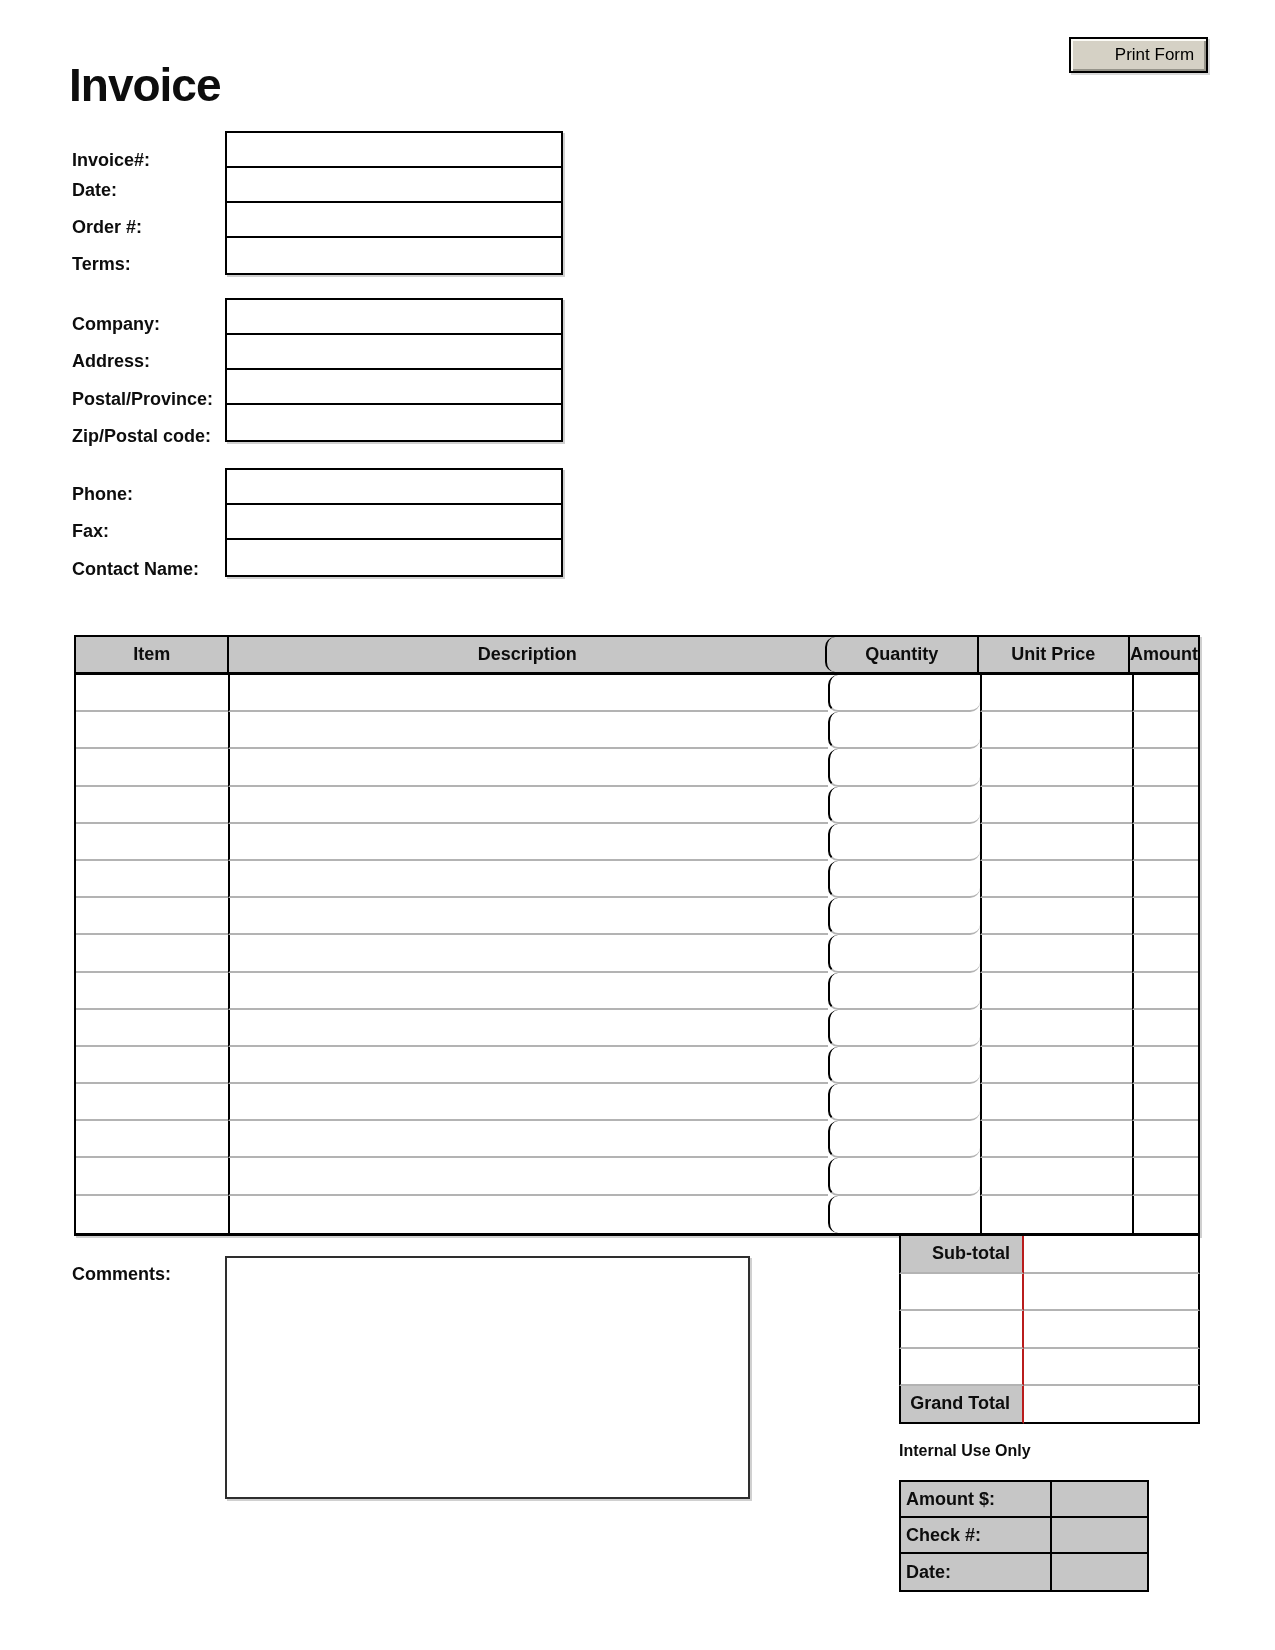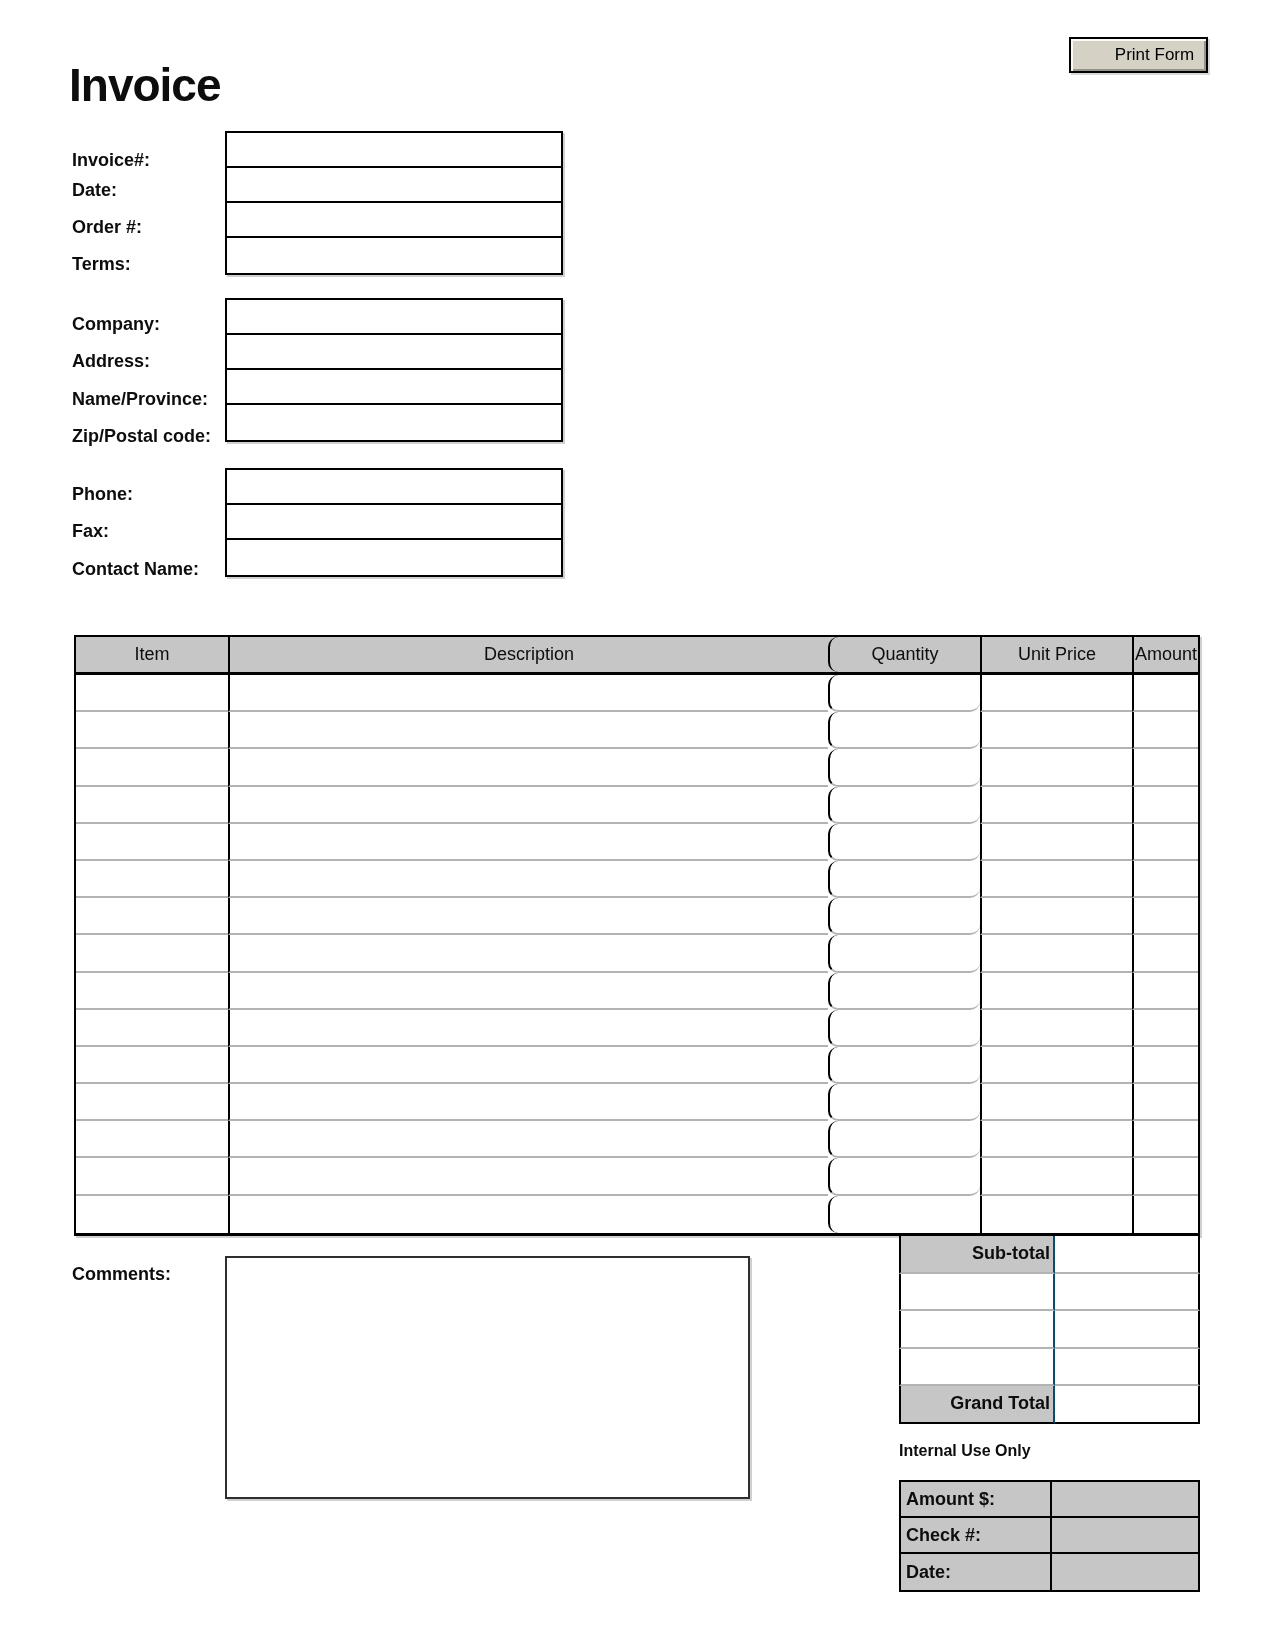--- a/index.html
+++ b/index.html
@@ -54,41 +54,41 @@
 
   
   .items-table{
     position:absolute;left:74px;top:635px;width:1126px;
     border:2px solid #000;border-bottom-width:3px;background:#fff;
     box-shadow:2px 2px 0 #d0d0d0;
   }
   .thead{display:flex;height:38px;border-bottom:3px solid #000;background:var(--shade);}
   .thcell{
     display:flex;align-items:center;justify-content:center;
-    font-size:18px;font-weight:normal;color:#0d0d0d;
+    font-size:18px;font-weight:bold;color:#0d0d0d;
   }
   .tbody{width:100%;}
   .trow{display:flex;height:37.2px;}
   .tcell{border-bottom:2px solid var(--divider);font-size:15px;padding:2px 5px;}
   .trow:last-child .tcell{border-bottom:none;}
   .c0{width:152px;}
   .c1{width:600px;}
   .c2{width:152px;border-radius:10px;}
   .c3{width:152px;}
   .c4{flex:1;text-align:right;}
   .thcell.c1,.thcell.c2,.thcell.c3,.thcell.c4,
   .tcell.c1,.tcell.c2,.tcell.c3,.tcell.c4{border-left:2px solid #000;}
 
   
   .totals{position:absolute;left:899px;top:1236px;width:301px;}
   .totrow{display:flex;height:37.5px;}
   .totlabel{
-    width:156px;background:#fff;
-    border-left:2px solid #000;border-right:2px solid #0c4a6e;border-bottom:2px solid var(--divider);
-    display:flex;align-items:center;justify-content:flex-end;padding-right:3px;
+    width:125px;background:#fff;
+    border-left:2px solid #000;border-right:2px solid #b91c1c;border-bottom:2px solid var(--divider);
+    display:flex;align-items:center;justify-content:flex-end;padding-right:12px;
     font-size:18px;font-weight:bold;white-space:nowrap;color:#0d0d0d;
   }
   .totlabel.shaded{background:var(--shade);}
   .totval{
     flex:1;background:#fff;border-right:2px solid #000;border-bottom:2px solid var(--divider);
     font-size:15px;padding:2px 5px;
   }
   .totrow:last-child .totlabel,
   .totrow:last-child .totval{border-bottom:2px solid #000;}
 
@@ -99,21 +99,21 @@
     box-shadow:2px 2px 0 #d0d0d0;
     font-size:15px;padding:6px;
   }
 
   
   .internal-heading{
     position:absolute;left:899px;top:1442px;
     font-size:16px;font-weight:bold;color:#0d0d0d;white-space:nowrap;
   }
   .internal-table{
-    position:absolute;left:899px;top:1480px;width:301px;
+    position:absolute;left:899px;top:1480px;width:250px;
     border:2px solid #000;background:var(--shade);
   }
   .irow{display:flex;height:36px;border-bottom:2px solid #000;}
   .irow:last-child{border-bottom:none;}
   .ilabel{
     width:151px;border-right:2px solid #000;
     display:flex;align-items:center;padding-left:5px;
     font-size:18px;font-weight:bold;white-space:nowrap;color:#0d0d0d;
   }
   .ival{flex:1;font-size:15px;padding:2px 5px;}
@@ -126,21 +126,21 @@
   <button class="print-btn">Print Form</button>
 
   <h1 class="title">Invoice</h1>
 
   <div class="flabel l-invnum">Invoice#:</div>
   <div class="flabel l-date">Date:</div>
   <div class="flabel l-ordnum">Order #:</div>
   <div class="flabel l-terms">Terms:</div>
   <div class="flabel l-company">Company:</div>
   <div class="flabel l-address">Address:</div>
-  <div class="flabel l-state">Name/Province:</div>
+  <div class="flabel l-state">Postal/Province:</div>
   <div class="flabel l-zip">Zip/Postal code:</div>
   <div class="flabel l-phone">Phone:</div>
   <div class="flabel l-fax">Fax:</div>
   <div class="flabel l-contact">Contact Name:</div>
 
   <div class="fgroup g1">
     <div class="frow"></div>
     <div class="frow"></div>
     <div class="frow"></div>
     <div class="frow"></div>

